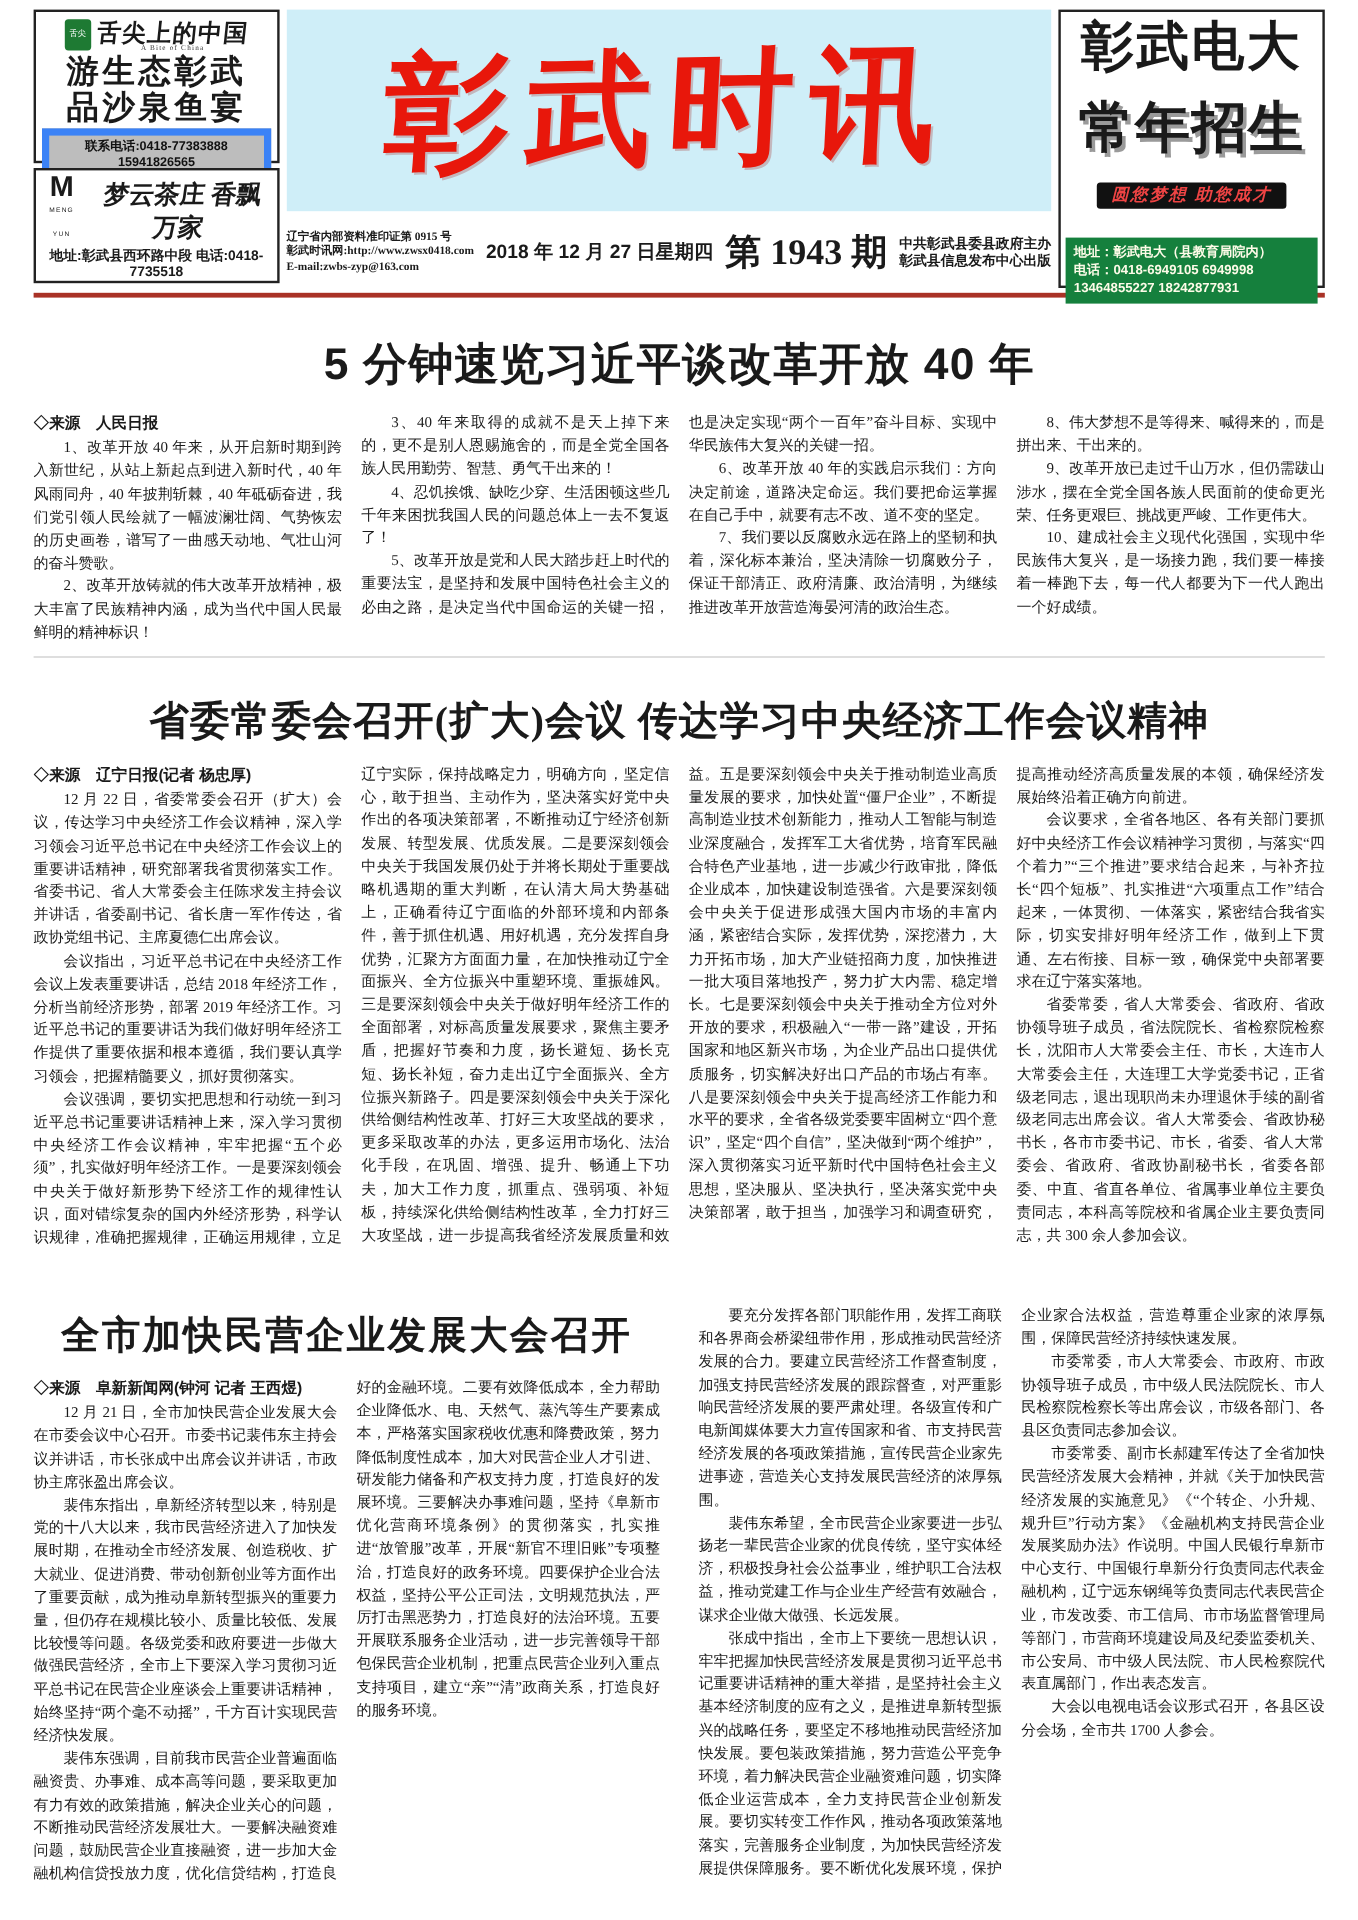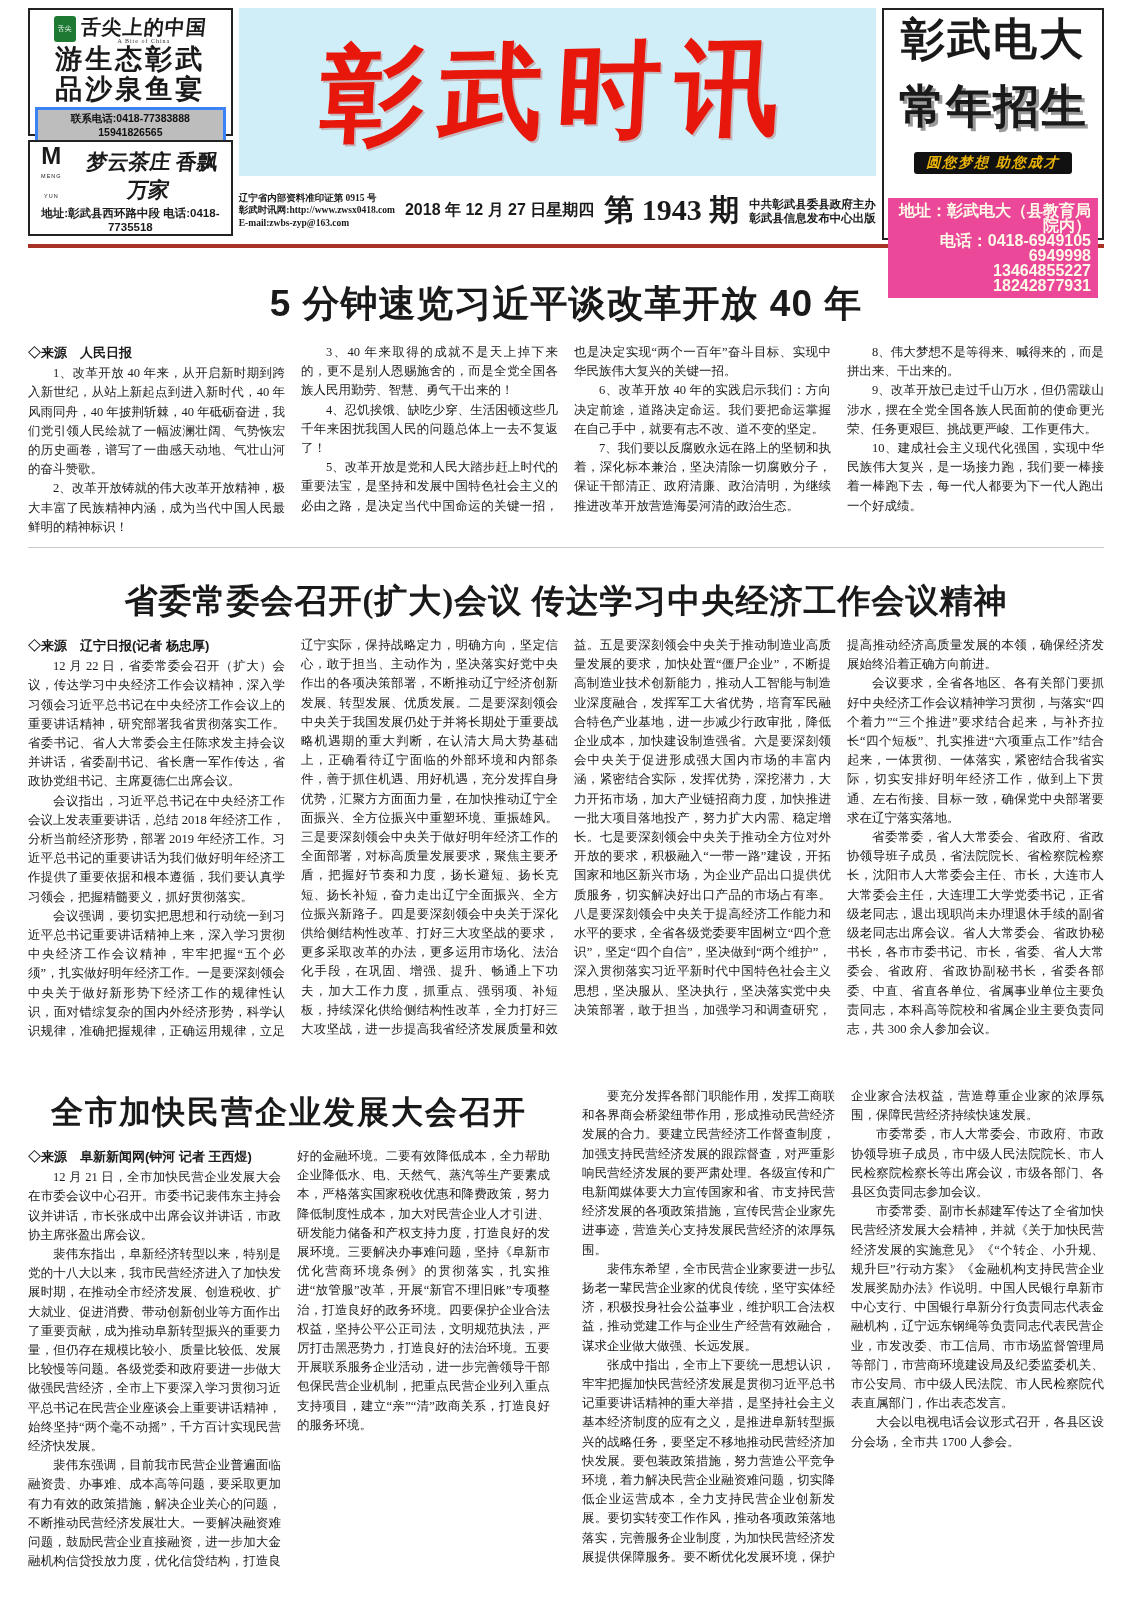--- a/index.html
+++ b/index.html
@@ -10,21 +10,21 @@
   .masthead{display:flex;gap:6px;height:232px;}
   .ads-left{width:226px;display:flex;flex-direction:column;gap:4px;}
   .adbox{border:2px solid #222;background:#fff;box-sizing:border-box;padding:4px 5px;text-align:center;}
   .ad1{height:128px;}
   .bite-row{display:flex;align-items:center;justify-content:center;gap:5px;}
   .bite-logo{width:22px;height:26px;background:#1e7a33;color:#fff;font-size:7px;line-height:8px;
              font-family:"Liberation Sans",sans-serif;display:flex;align-items:center;justify-content:center;border-radius:3px;}
   .bite-cn{font-size:20px;font-weight:bold;transform:skewX(-6deg);letter-spacing:1px;}
   .bite-en{font-size:6px;letter-spacing:1px;color:#333;margin-top:-3px;}
   .ad1-big{font-family:Liberation Sans, sans-serif;font-weight:900;font-size:27px;line-height:30px;letter-spacing:3px;}
-  .ad1-phone{margin-top:3px;background:#bdbdbd;border:3px solid #3b82f6;color:#111;font-weight:bold;
+  .ad1-phone{margin-top:3px;background:#bdbdbd;border:6px solid #3b82f6;color:#111;font-weight:bold;
              font-family:"Liberation Sans",sans-serif;font-size:10.5px;padding:2px 0;letter-spacing:0;}
   .ad2{height:96px;display:flex;flex-direction:column;justify-content:space-around;}
   .mengyun-row{display:flex;align-items:center;justify-content:center;gap:7px;}
   .mengyun-logo{font-family:"Liberation Sans",sans-serif;font-weight:900;font-size:24px;line-height:20px;}
   .mengyun-logo small{display:block;font-size:5.5px;font-weight:normal;letter-spacing:1px;}
   .mengyun-name{font-size:21px;font-weight:bold;transform:skewX(-8deg);}
   .ad2-addr{font-size:11.5px;font-weight:bold;font-family:"Liberation Sans",sans-serif;}
 
   .mast-center{flex:1;display:flex;flex-direction:column;}
   .title-box{background:#cfeef8;height:168px;display:flex;align-items:center;justify-content:center;}
@@ -35,24 +35,24 @@
   .pub-left{font-size:9.5px;line-height:12.5px;font-weight:bold;white-space:nowrap;}
   .pub-date{font-size:16px;font-weight:bold;white-space:nowrap;font-family:"Liberation Sans",sans-serif;}
   .pub-issue{font-size:30px;font-weight:900;white-space:nowrap;font-family:"Liberation Serif",serif;}
   .pub-right{font-size:11.5px;line-height:14px;font-weight:bold;white-space:nowrap;}
 
   .ad-right{width:244px;border:2px solid #222;box-sizing:border-box;display:flex;flex-direction:column;
             align-items:center;padding:6px 4px 4px 4px;background:#fff;gap:19px;}
   .dd-line1{font-family:"Liberation Sans",sans-serif;font-weight:900;font-size:44px;line-height:46px;letter-spacing:2px;}
   .dd-line2{font-family:"Liberation Sans",sans-serif;font-weight:900;font-size:46px;line-height:50px;letter-spacing:1px;
             text-shadow:3px 3px 0 #9a9a9a;}
-  .dd-ribbon{background:#111;color:#eab308;font-size:14px;font-weight:bold;font-style:italic;
+  .dd-ribbon{background:#111;color:#ef4444;font-size:14px;font-weight:bold;font-style:italic;
              padding:2px 12px;border-radius:3px;margin-top:2px;letter-spacing:2px;}
-  .dd-contact{margin-top:5px;background:#ec4899;color:#fdfbe8;width:100%;box-sizing:border-box;
-              padding:5px 7px;font-size:16px;line-height:15px;font-weight:bold;text-align:right;
+  .dd-contact{margin-top:5px;background:#15803d;color:#fdfbe8;width:100%;box-sizing:border-box;
+              padding:5px 7px;font-size:11px;line-height:15px;font-weight:bold;text-align:left;
               font-family:"Liberation Sans",sans-serif;}
   .red-rule{height:4px;background:#a93226;margin-top:4px;}
 
   
   article{display:block;margin-top:31px;}
   .hl{ text-align:center;margin:0;}
   .hl-1{font-family:"Liberation Sans",sans-serif;font-weight:900;font-size:37px;letter-spacing:1px;margin:16px 0 14px 0;}
   .hl-2{font-family:"Liberation Serif",serif;font-weight:900;font-size:33px;letter-spacing:1px;margin:14px 0 12px 0;}
   .hl-3{font-family:"Liberation Serif",serif;font-weight:900;font-size:32px;letter-spacing:2px;margin:4px 0 12px 0;}
 

